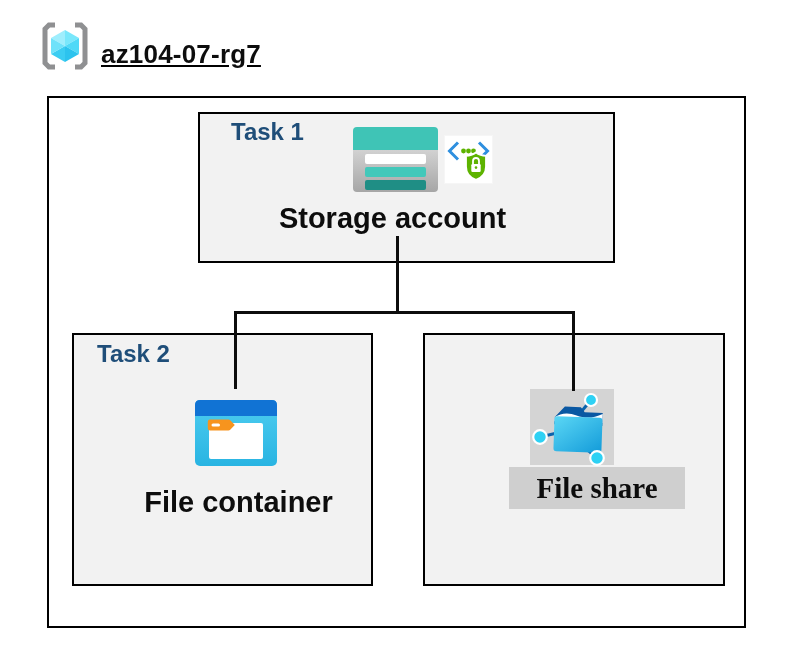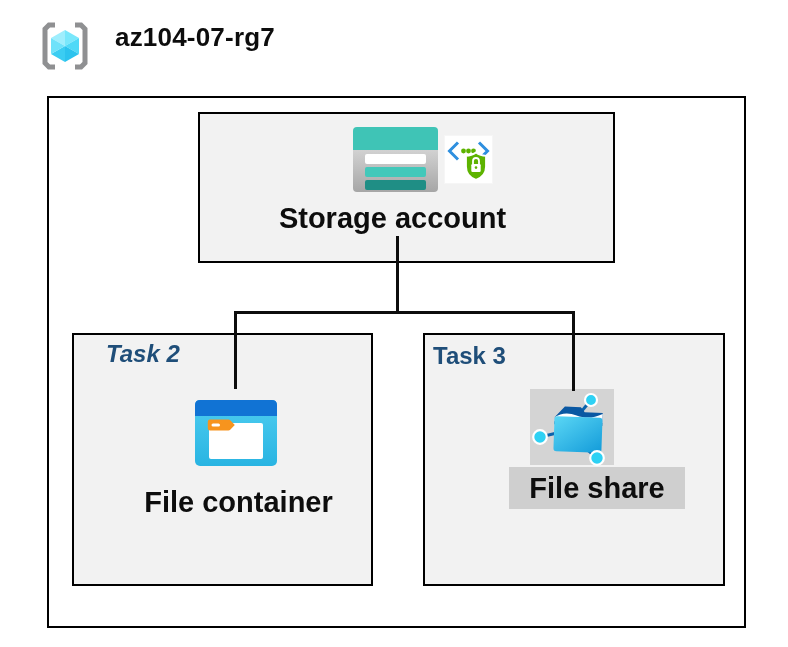--- a/index.html
+++ b/index.html
@@ -7,21 +7,21 @@
     position:relative;
     width:788px;height:647px;
     overflow:hidden;
     font-family:"Liberation Sans", sans-serif;
     -webkit-font-smoothing:antialiased;
   }
 
   
   .rg-header{
     position:absolute;left:37px;top:22px;
-    display:flex;align-items:flex-start;gap:22px;
+    display:flex;align-items:flex-end;gap:8px;text-decoration:underline;
   }
   .rg-title{
     font-size:26px;font-weight:700;color:#0d0d0d;letter-spacing:0.2px;
   }
 
   
   .outer-box{
     position:absolute;left:47px;top:96px;width:699px;height:532px;
     border:2.5px solid #000;background:#ffffff;box-sizing:border-box;
   }
@@ -31,21 +31,21 @@
   }
   .task1{left:198px;top:112px;width:417px;height:151px;}
   .task2{left:72px;top:333px;width:301px;height:253px;}
   .task3{left:423px;top:333px;width:302px;height:253px;}
 
   .task-label{
     position:absolute;
     font-size:24px;font-weight:700;color:#1f4e79;
   }
   .task1 .task-label{left:31px;top:4px;}
-  .task2 .task-label{left:32px;top:5px;font-style:italic;}
+  .task2 .task-label{left:23px;top:5px;}
   .task3 .task-label{left:8px;top:7px;}
 
   .resource-label{
     position:absolute;
     font-size:29px;font-weight:700;color:#0d0d0d;white-space:nowrap;
   }
   .storage-label{left:0;width:100%;top:88px;text-align:center;transform:translateX(-14px);}
   .blob-label{left:0;width:100%;top:151px;text-align:center;transform:translateX(16px);}
 
   
@@ -56,21 +56,21 @@
   .blob-icon{position:absolute;left:121px;top:65px;}
 
   
   .fileshare-icon-bg{
     position:absolute;left:105px;top:54px;width:84px;height:76px;
     background:#d4d4d4;
   }
   .fileshare-label-bg{
     position:absolute;left:84px;top:132px;width:176px;height:42px;
     background:#cfcfcf;
-    display:flex;align-items:center;justify-content:center;
+    display:flex;align-items:center;justify-content:center;font-family:Liberation Serif, serif;
   }
   .fileshare-label-bg .resource-label{position:static;}
 
   
   .connector{position:absolute;background:#0d0d0d;z-index:5;}
   .conn-trunk{left:396px;top:236px;width:3px;height:77px;}
   .conn-crossbar{left:234px;top:311px;width:341px;height:3px;}
   .conn-left-drop{left:234px;top:311px;width:3px;height:78px;}
   .conn-right-drop{left:572px;top:311px;width:3px;height:80px;}
 
@@ -95,20 +95,21 @@
           <polygon points="14,32 14,16 28,24" fill="#6fe2fa"></polygon>
         </g>
       </svg>
     </span>
     <span class="rg-title">az104-07-rg7</span>
   </div>
 
   <div class="outer-box"></div>
 
   <div class="task-box task1">
+    <span class="task-label">Task 1</span>
 
     <span class="storage-icon">
       <svg width="85" height="65" viewBox="0 0 85 65">
         <defs>
           <linearGradient id="silver" x1="0" y1="0" x2="0" y2="1">
             <stop offset="0" stop-color="#e9e9e9"></stop>
             <stop offset="1" stop-color="#a6a6a6"></stop>
           </linearGradient>
         </defs>
         <rect x="0" y="0" width="85" height="65" rx="4" fill="url(#silver)"></rect>
@@ -153,21 +154,20 @@
         <rect x="14" y="23" width="54" height="36" rx="2" fill="#ffffff"></rect>
         <path d="M15,19.5 h18.5 a2.2,2.2 0 0 1 1.7,0.8 l4.6,4.7 -4.6,4.7 a2.2,2.2 0 0 1 -1.7,0.8 H15 a2.2,2.2 0 0 1 -2.2,-2.2 v-6.6 a2.2,2.2 0 0 1 2.2,-2.2 z" fill="#f7941e"></path>
         <rect x="16.5" y="23.5" width="8.5" height="3" rx="1.5" fill="#ffffff"></rect>
       </svg>
     </span>
 
     <span class="resource-label blob-label">File container</span>
   </div>
 
   <div class="task-box task3">
-    <span class="task-label">Task 3</span>
 
     <div class="fileshare-icon-bg">
       <span>
         <svg width="84" height="76" viewBox="0 0 84 76" style="overflow:visible">
           <defs>
             <linearGradient id="folderGrad" x1="0" y1="0" x2="1" y2="1">
               <stop offset="0" stop-color="#5bd7f5"></stop>
               <stop offset="1" stop-color="#139bd9"></stop>
             </linearGradient>
           </defs>

